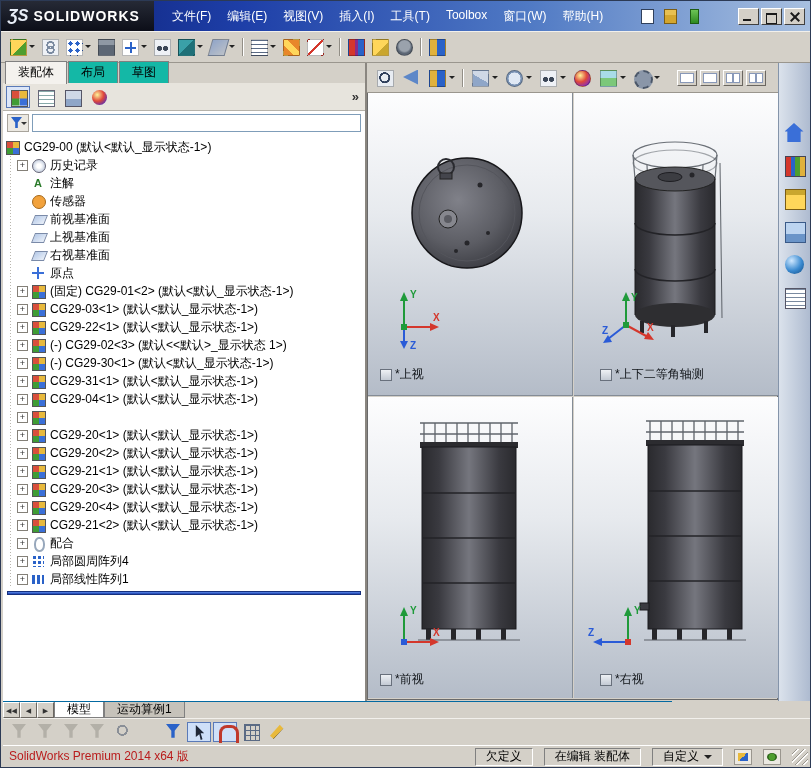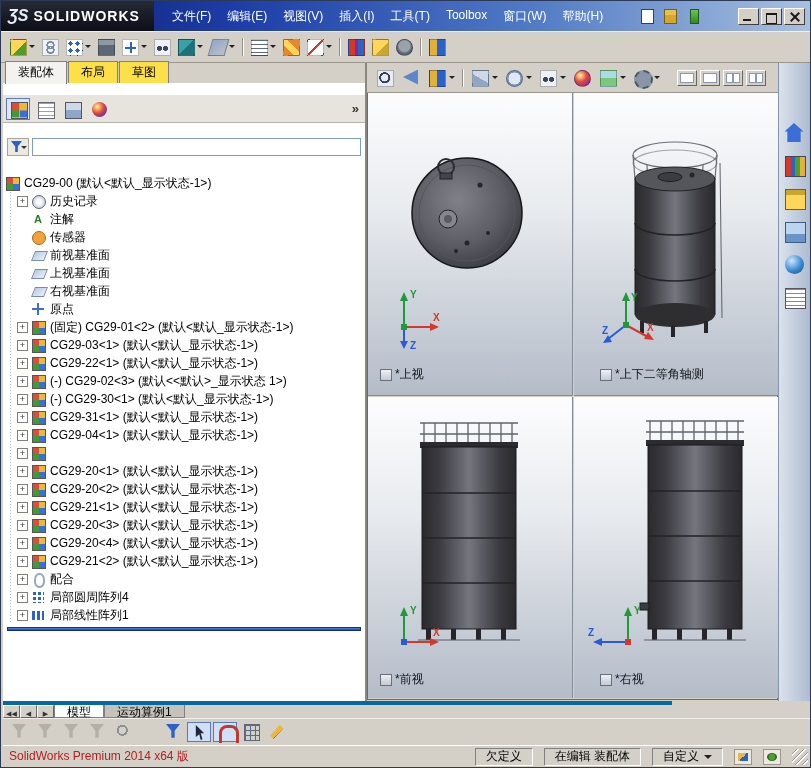--- a/index.html
+++ b/index.html
@@ -53,23 +53,23 @@
   [data-icon="explode-line-sketch-icon"]::before{background:#fff;background-image:linear-gradient(135deg,transparent 44%,#d4372c 44% 56%,transparent 56%);}
   [data-icon="interference-detection-icon"]::before{background:linear-gradient(90deg,#d4372c 42%,#8a2a88 42% 58%,#2a62c8 58%);}
   [data-icon="measure-icon"]::before{background:linear-gradient(135deg,#ffd65a 60%,#caa62e 60%);}
   [data-icon="mass-properties-icon"]::before{background:radial-gradient(circle at 50% 40%,#9aa2ac 45%,#5d6775 62%);border-radius:50%;}
   [data-icon="section-view-tool-icon"]::before,[data-icon="section-view-icon"]::before{background:linear-gradient(90deg,#e0b13c 50%,#2a62c8 50%);}
 
   
   .main{position:absolute;left:0;top:62px;width:100%;height:638px;}
 
   
-  .left-panel{position:absolute;left:2px;top:0;width:364px;height:638px;background:#fff;border-right:2px solid #8a8680;display:flex;flex-direction:column;gap:12px;}
+  .left-panel{position:absolute;left:2px;top:0;width:364px;height:638px;background:#fff;border-right:2px solid #8a8680;display:flex;flex-direction:column;}
   .panel-tabs{height:20px;background:#d4d0c8;display:flex;align-items:flex-end;padding-left:2px;flex:none;}
-  .ltab{font-size:12px;padding:2px 12px 2px;border:1px solid #808080;border-bottom:none;background:#fde047;margin-right:1px;white-space:nowrap;}
+  .ltab{font-size:12px;padding:2px 12px 2px;border:1px solid #808080;border-bottom:none;background:#14b8a6;margin-right:1px;white-space:nowrap;}
   .ltab[data-active="true"]{background:#f4f2ee;position:relative;top:1px;padding-bottom:3px;}
   .panel-icons{height:28px;background:#e7e4dd;border-bottom:1px solid #b5b2aa;display:flex;align-items:center;gap:3px;padding-left:3px;flex:none;}
   .pic{width:24px;height:22px;position:relative;border:1px solid transparent;}
   .pic[data-active="true"]{border-color:#5a7ab8;background:#dce6f8;}
   .pic::before{content:"";position:absolute;left:4px;top:3px;width:15px;height:15px;}
   [data-name="featuremanager-tab-icon"]::before{background:linear-gradient(#d94f3c,#d94f3c),linear-gradient(#e8b93c,#e8b93c),linear-gradient(#3f9c35,#3f9c35),linear-gradient(#3a6fd8,#3a6fd8);background-size:50% 50%;background-position:0 0,100% 0,0 100%,100% 100%;background-repeat:no-repeat;border:1px solid #555;}
   [data-name="propertymanager-tab-icon"]::before{background:#fff;border:1px solid #667;background-image:repeating-linear-gradient(180deg,#8aa 0 1px,transparent 1px 4px);}
   [data-name="configurationmanager-tab-icon"]::before{background:linear-gradient(180deg,#cfd8e6 50%,#8fa6c8 50%);border:1px solid #556;}
   [data-name="displaymanager-tab-icon"]::before{background:radial-gradient(circle at 35% 32%,#fdf39a,#e0483a 45%,#3a2ad0 90%);border-radius:50%;}
   .panel-chevron{margin-left:auto;margin-right:6px;font-size:13px;color:#333;font-weight:bold;}
@@ -138,21 +138,21 @@
   .ric{width:24px;height:24px;position:relative;flex:none;}
   .ric::before{content:"";position:absolute;left:2px;top:2px;width:19px;height:19px;}
   [data-name="home-icon"]::before{clip-path:polygon(50% 0,100% 45%,85% 45%,85% 100%,15% 100%,15% 45%,0 45%);background:#3a6fd8;}
   [data-name="design-library-icon"]::before{background:linear-gradient(90deg,#d4372c 0 25%,#2a62c8 25% 50%,#4e9e2e 50% 75%,#e0b13c 75%);border:1px solid #445;}
   [data-name="file-explorer-icon"]::before{background:linear-gradient(180deg,#caa62e 28%,#ffd65a 28%);border:1px solid #7a5c14;}
   [data-name="view-palette-icon"]::before{background:linear-gradient(180deg,#bcd4f0 60%,#6a94c8 60%);border:1px solid #3a5a88;}
   [data-name="appearances-scenes-icon"]::before{background:radial-gradient(circle at 35% 30%,#cfe8ff,#3a8ad0 55%,#14508a 95%);border-radius:50%;}
   [data-name="custom-properties-icon"]::before{background:#fff;border:1px solid #556;background-image:repeating-linear-gradient(180deg,#7a8aa0 0 1px,transparent 1px 4px);}
 
   
-  .bottom-tabs{position:absolute;left:2px;top:700px;width:669px;height:17px;background:#d4d0c8;border-top:4px solid #0369a1;display:flex;align-items:stretch;}
+  .bottom-tabs{position:absolute;left:2px;top:700px;width:669px;height:17px;background:#d4d0c8;border-top:1px solid #0369a1;display:flex;align-items:stretch;}
   .nav-btn{width:17px;font-size:7px;line-height:15px;text-align:center;color:#333;background:#d4d0c8;border:1px solid;border-color:#fff #6a6660 #6a6660 #fff;flex:none;}
   .btab{font-size:12px;padding:0 12px;line-height:15px;border:1px solid #808080;border-top:none;background:#c6c2ba;white-space:nowrap;}
   .btab[data-active="true"]{background:#fff;}
 
   
   .bottom-toolbar{position:absolute;left:2px;top:717px;width:807px;height:27px;background:#d4d0c8;border-top:1px solid #f2f0ec;display:flex;align-items:center;gap:2px;padding-left:4px;}
   .bti{width:24px;height:20px;position:relative;flex:none;}
   .bti::before{content:"";position:absolute;left:5px;top:2px;width:14px;height:15px;}
   .bti[data-pressed="true"]{background:#cfe0f8;border:1px solid #5a7ab8;}
   .bti[data-disabled="true"]{opacity:.45;}

